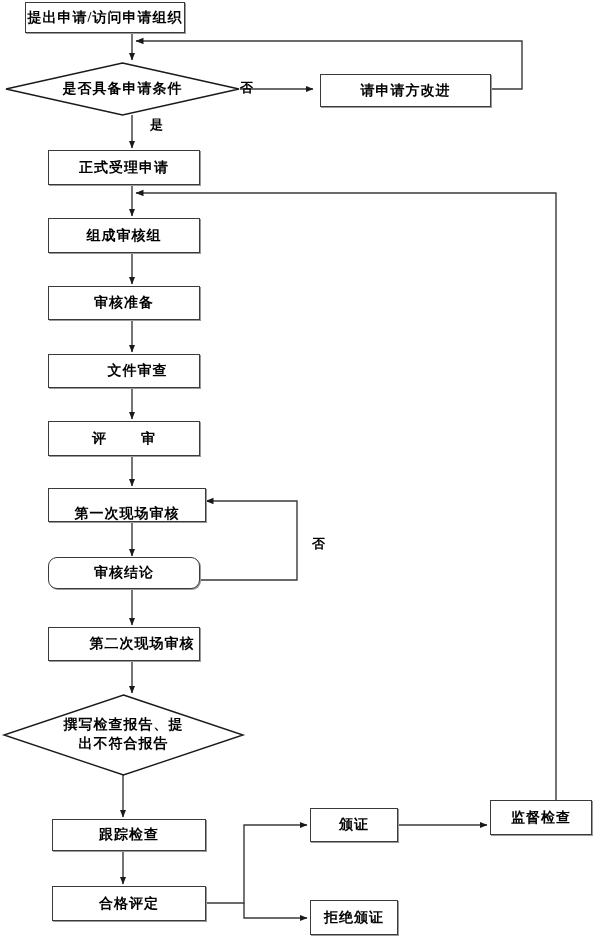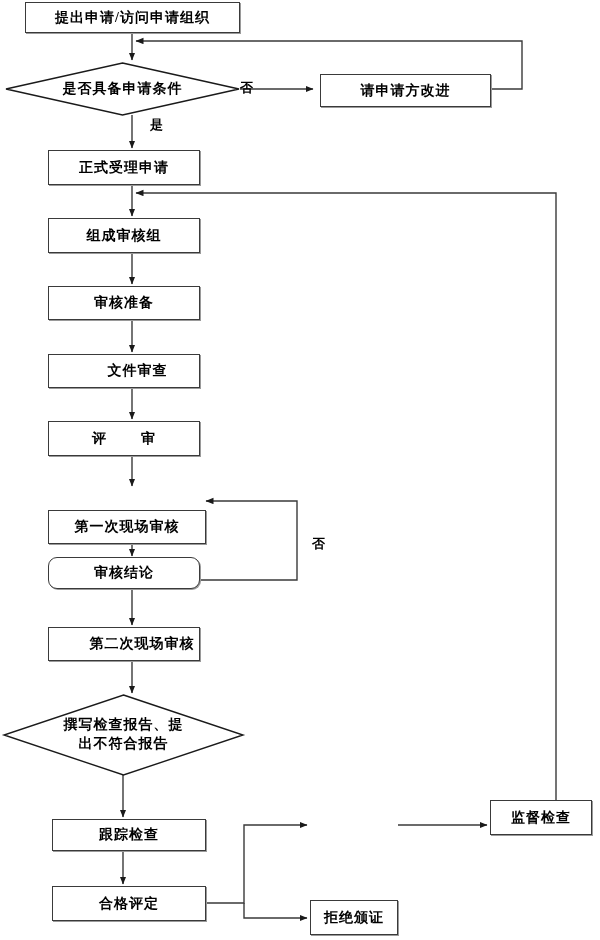--- a/index.html
+++ b/index.html
@@ -118,21 +118,21 @@
       <path d="M123,851 L123,884" marker-end="url(#ah)"></path>
 
       <path d="M206,903 L244,903 L244,825 L307,825" marker-end="url(#ah)"></path>
 
       <path d="M244,903 L244,918 L307,918" marker-end="url(#ah)"></path>
 
       <path d="M398,825 L487,825" marker-end="url(#ah)"></path>
     </g>
   </svg>
 
-  <div class="node shadow" style="left:25px;top:2px;width:215px;height:31px;">
+  <div class="node shadow" style="left:25px;top:2px;width:160px;height:31px;">
     <span>提出申请/访问申请组织</span>
   </div>
 
   <div class="diamond-wrap" style="left:5px;top:62px;width:235px;height:54px;">
     <svg width="235" height="54" viewBox="0 0 235 54">
       <polygon points="117.5,1 234,27 117.5,53 1,27" fill="#ffffff" stroke="#1a1a1a" stroke-width="1.4"></polygon>
     </svg>
     <div class="diamond-label">
       <span>是否具备申请条件</span>
     </div>
@@ -161,21 +161,21 @@
   <div class="node shadow" style="left:48px;top:354px;width:152px;height:34px;padding-left:27px;">
     <span>文件审查</span>
   </div>
 
   <div class="node shadow" style="left:48px;top:421px;width:152px;height:35px;">
     <span>评</span>
     <span class="sp"></span>
     <span>审</span>
   </div>
 
-  <div class="node shadow" style="left:48px;top:510px;width:158px;height:34px;">
+  <div class="node shadow" style="left:48px;top:488px;width:158px;height:34px;align-items:flex-end;">
     <span>第一次现场审核</span>
   </div>
 
   <div class="node shadow" style="left:48px;top:557px;width:152px;height:32px;border-radius:9px;">
     <span>审核结论</span>
   </div>
 
   <div class="edge-label" style="left:312px;top:537px;">否</div>
 
   <div class="node shadow" style="left:48px;top:627px;width:152px;height:34px;padding-left:36px;">
@@ -193,20 +193,23 @@
   </div>
 
   <div class="node shadow" style="left:52px;top:819px;width:154px;height:32px;">
     <span>跟踪检查</span>
   </div>
 
   <div class="node shadow" style="left:52px;top:886px;width:154px;height:35px;">
     <span>合格评定</span>
   </div>
 
+  <div class="node shadow" style="left:310px;top:808px;width:88px;height:34px;">
+    <span>颁证</span>
+  </div>
 
   <div class="node shadow" style="left:310px;top:900px;width:88px;height:35px;">
     <span>拒绝颁证</span>
   </div>
 
   <div class="node shadow" style="left:490px;top:800px;width:102px;height:35px;">
     <span>监督检查</span>
   </div>
 
 </div>

